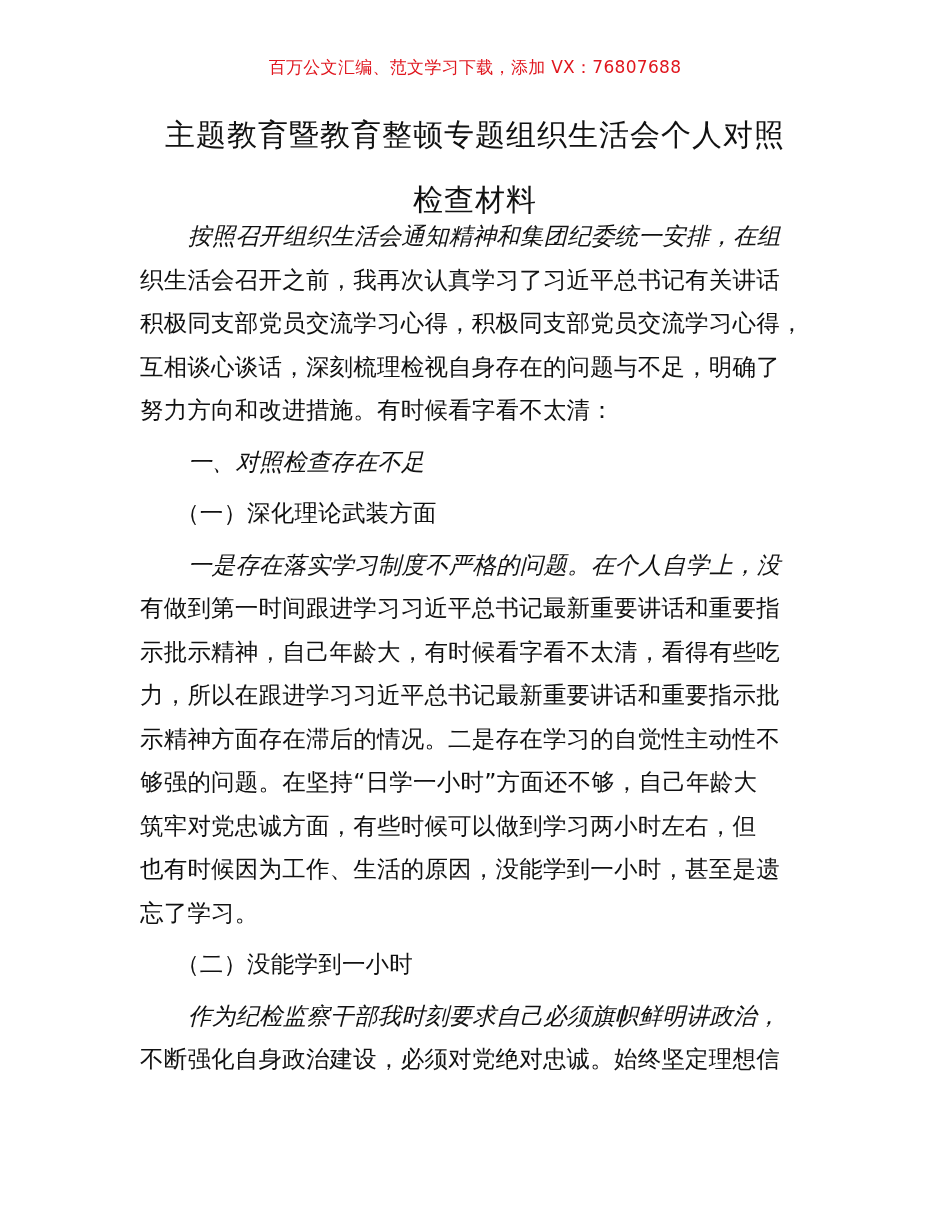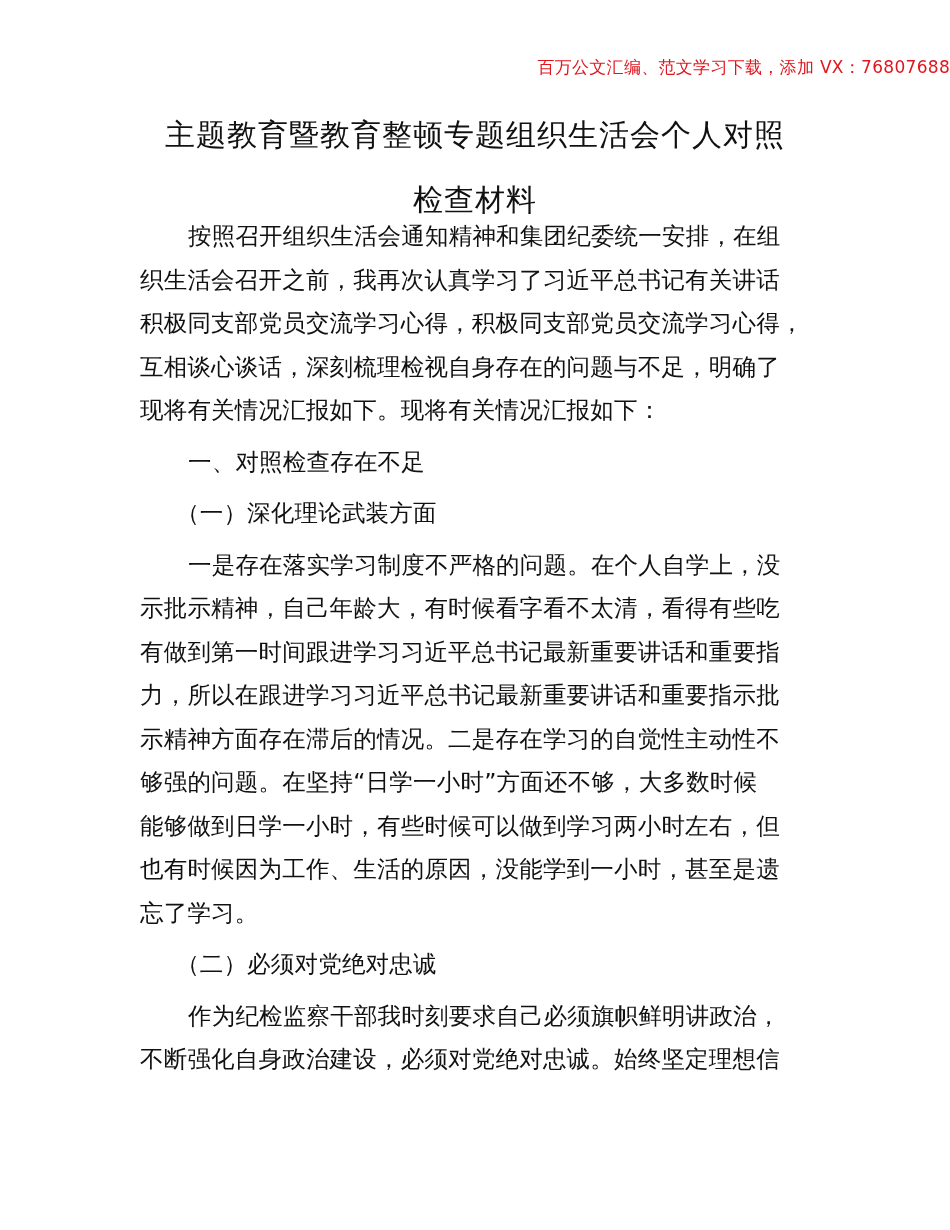--- a/index.html
+++ b/index.html
@@ -1,67 +1,67 @@
 <!DOCTYPE html>
 <html><head>
 <meta charset="utf-8">
 <style>
   html, body { margin: 0; padding: 0; background: #ffffff; }
   body { width: 950px; height: 1230px; position: relative; overflow: hidden;
          font-family: "DejaVu Sans", "Liberation Sans", sans-serif; color: #111111; }
-  .header { position: absolute; top: 56px; left: 0; width: 950px; text-align: right;
+  .header { position: absolute; top: 56px; left: 0; width: 950px; text-align: center;
             font-size: 17px; color: #e0161e; letter-spacing: 0.3px; }
   .title { position: absolute; left: 0; width: 950px; text-align: center;
            font-size: 30px; color: #111; letter-spacing: 1px; }
   .title.l1 { top: 115px; }
   .title.l2 { top: 160px; margin-top: 20px; }
   .body { position: absolute; top: 215px; left: 140px; width: 672px; }
   .line { font-size: 23.5px; height: 43.5px; line-height: 43.5px; white-space: nowrap;
           letter-spacing: 0.2px; text-align: justify; }
   .gap { height: 8px; }
-  .indent { padding-left: 48px; }
+  .indent { padding-left: 48px; font-style: italic; }
 </style>
 </head>
 <body>
 
 <div class="header">百万公文汇编、范文学习下载，添加 VX：76807688</div>
 
 <div class="title l1">主题教育暨教育整顿专题组织生活会个人对照</div>
 <div class="title l2">检查材料</div>
 
 <div class="body">
 
   <div>
     <div class="line indent">按照召开组织生活会通知精神和集团纪委统一安排，在组</div>
     <div class="line">织生活会召开之前，我再次认真学习了习近平总书记有关讲话</div>
     <div class="line">积极同支部党员交流学习心得，积极同支部党员交流学习心得，</div>
     <div class="line">互相谈心谈话，深刻梳理检视自身存在的问题与不足，明确了</div>
-    <div class="line">现将有关情况汇报如下。现将有关情况汇报如下：</div>
+    <div class="line">努力方向和改进措施。有时候看字看不太清：</div>
   </div>
   <div class="gap"></div>
 
   <div class="line indent">一、对照检查存在不足</div>
   <div class="gap"></div>
 
   <div class="line" style="padding-left:36px">（一）深化理论武装方面</div>
   <div class="gap"></div>
 
   <div>
     <div class="line indent">一是存在落实学习制度不严格的问题。在个人自学上，没</div>
+    <div class="line">有做到第一时间跟进学习习近平总书记最新重要讲话和重要指</div>
     <div class="line">示批示精神，自己年龄大，有时候看字看不太清，看得有些吃</div>
-    <div class="line">有做到第一时间跟进学习习近平总书记最新重要讲话和重要指</div>
     <div class="line">力，所以在跟进学习习近平总书记最新重要讲话和重要指示批</div>
     <div class="line">示精神方面存在滞后的情况。二是存在学习的自觉性主动性不</div>
-    <div class="line">够强的问题。在坚持“日学一小时”方面还不够，大多数时候</div>
-    <div class="line">能够做到日学一小时，有些时候可以做到学习两小时左右，但</div>
+    <div class="line">够强的问题。在坚持“日学一小时”方面还不够，自己年龄大</div>
+    <div class="line">筑牢对党忠诚方面，有些时候可以做到学习两小时左右，但</div>
     <div class="line">也有时候因为工作、生活的原因，没能学到一小时，甚至是遗</div>
     <div class="line">忘了学习。</div>
   </div>
   <div class="gap"></div>
 
-  <div class="line" style="padding-left:36px">（二）必须对党绝对忠诚</div>
+  <div class="line" style="padding-left:36px">（二）没能学到一小时</div>
   <div class="gap"></div>
 
   <div>
     <div class="line indent">作为纪检监察干部我时刻要求自己必须旗帜鲜明讲政治，</div>
     <div class="line">不断强化自身政治建设，必须对党绝对忠诚。始终坚定理想信</div>
   </div>
 </div>
 
 </body></html>

